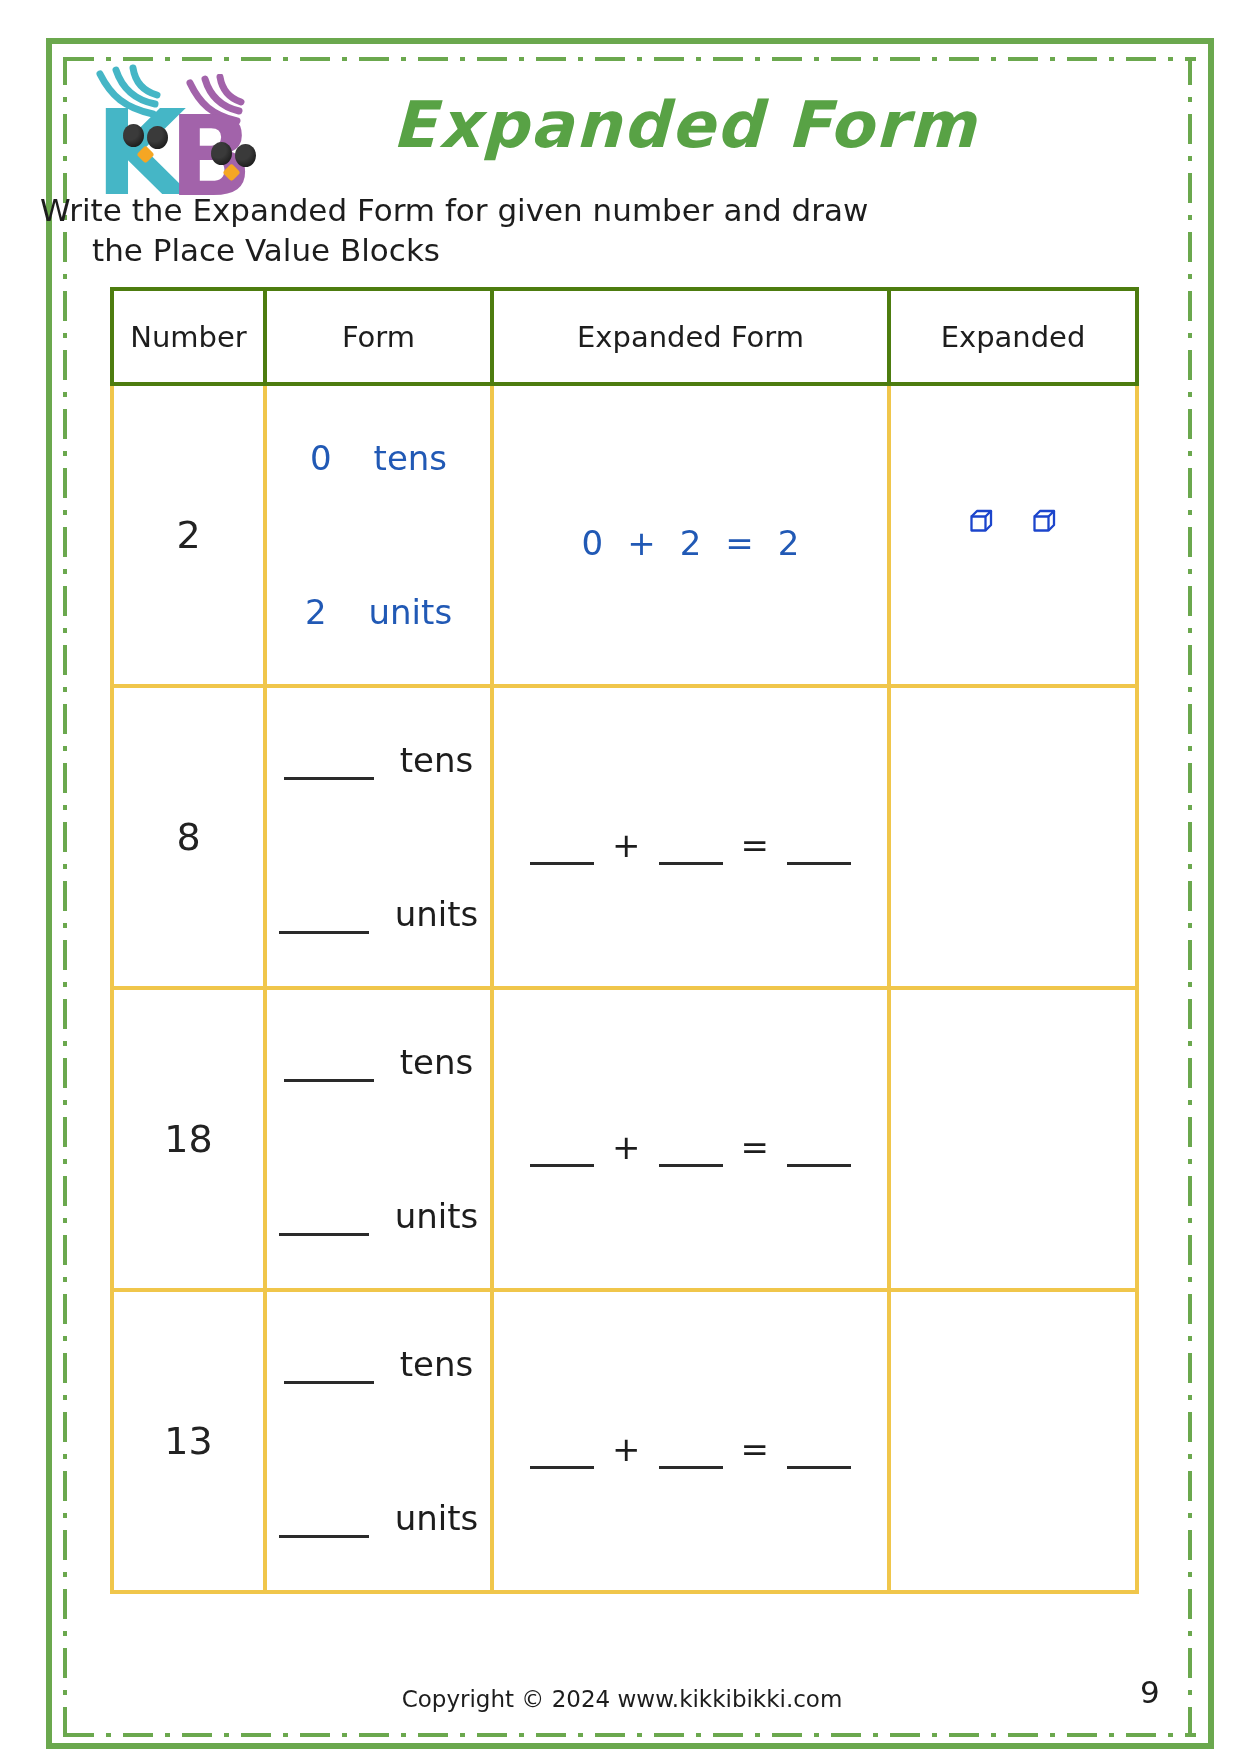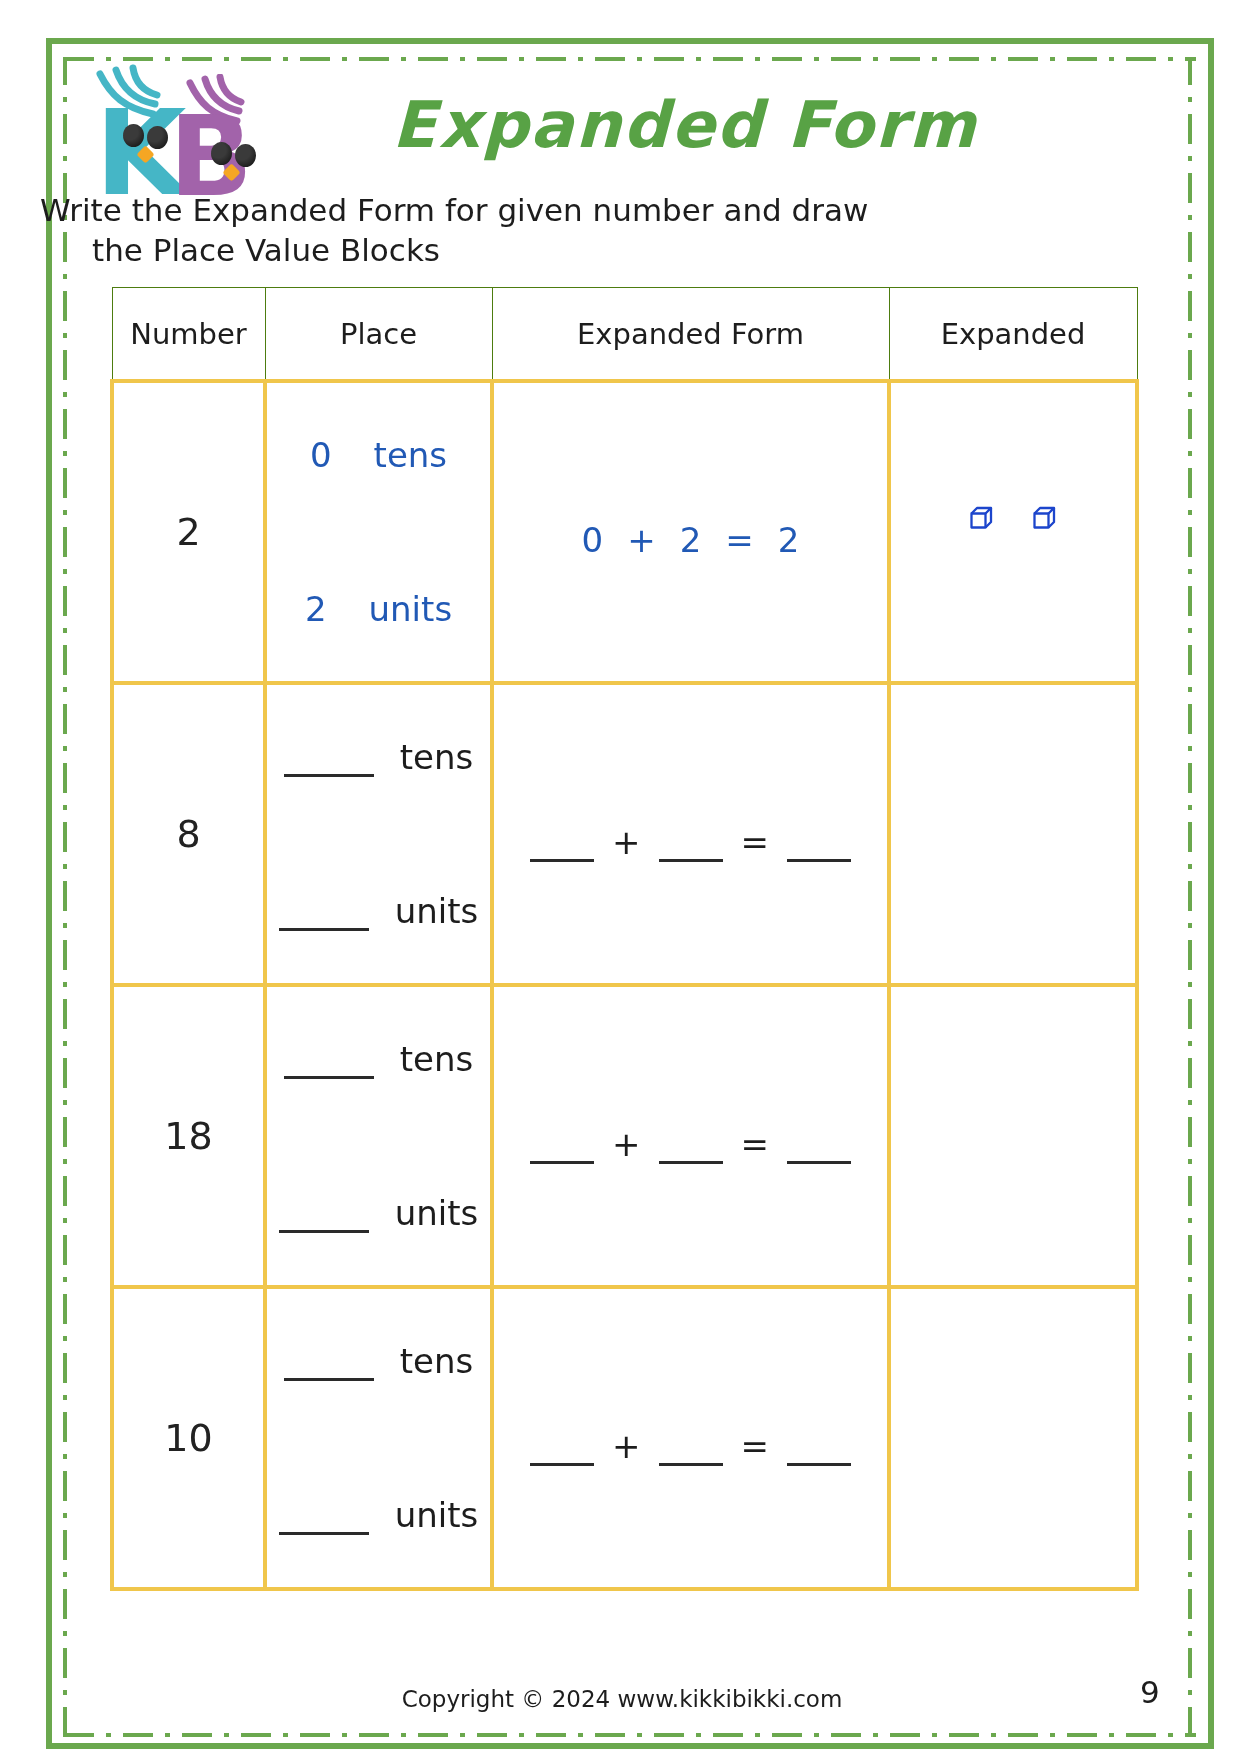--- a/index.html
+++ b/index.html
@@ -65,21 +65,21 @@
     text-align:left;font-size:31px;color:#1d1d1d;line-height:1.3;
   }
   .subtitle .sub2{position:relative;left:52px;}
 
   
   .ws-table{
     position:absolute;left:110px;top:287px;width:1025px;
     border-collapse:collapse;table-layout:fixed;
   }
   .ws-table th{
-    border:1px solid #4d7c0f;height:89px;
+    border:4px solid #4d7c0f;height:89px;
     font-size:29px;font-weight:normal;color:#1d1d1d;
     text-align:center;vertical-align:middle;background:#fff;
   }
   .ws-table td{
     border:4px solid #f0c64b;height:298px;
     vertical-align:middle;padding:0;background:#fff;
   }
   .num-cell{text-align:center;font-size:38px;color:#222222;}
   .value-box{
     height:298px;box-sizing:border-box;
@@ -155,21 +155,21 @@
   <table class="ws-table">
     <colgroup>
       <col style="width:153px">
         <col style="width:227px">
         <col style="width:397px">
         <col style="width:248px">
     </colgroup>
     <thead>
       <tr>
         <th>Number</th>
-        <th>Place</th>
+        <th>Form</th>
         <th>Expanded Form</th>
         <th>Expanded</th>
       </tr>
     </thead>
     <tbody>
         <tr class="filled">
           <td class="num-cell">2</td>
           <td>
             <div class="value-box">
               <div class="value-line">
@@ -254,21 +254,21 @@
               <span class="eq-blank"></span>
               <span class="eq-part">+</span>
               <span class="eq-blank"></span>
               <span class="eq-part">=</span>
               <span class="eq-blank"></span>
             </div>
           </td>
           <td class="pic-cell"></td>
         </tr>
         <tr>
-          <td class="num-cell">10</td>
+          <td class="num-cell">13</td>
           <td>
             <div class="value-box">
               <div class="value-line">
                 <span class="blank-line"></span>
                 <span class="vlabel">tens</span>
               </div>
               <div class="value-line">
                 <span class="blank-line"></span>
                 <span class="vlabel">units</span>
               </div>

